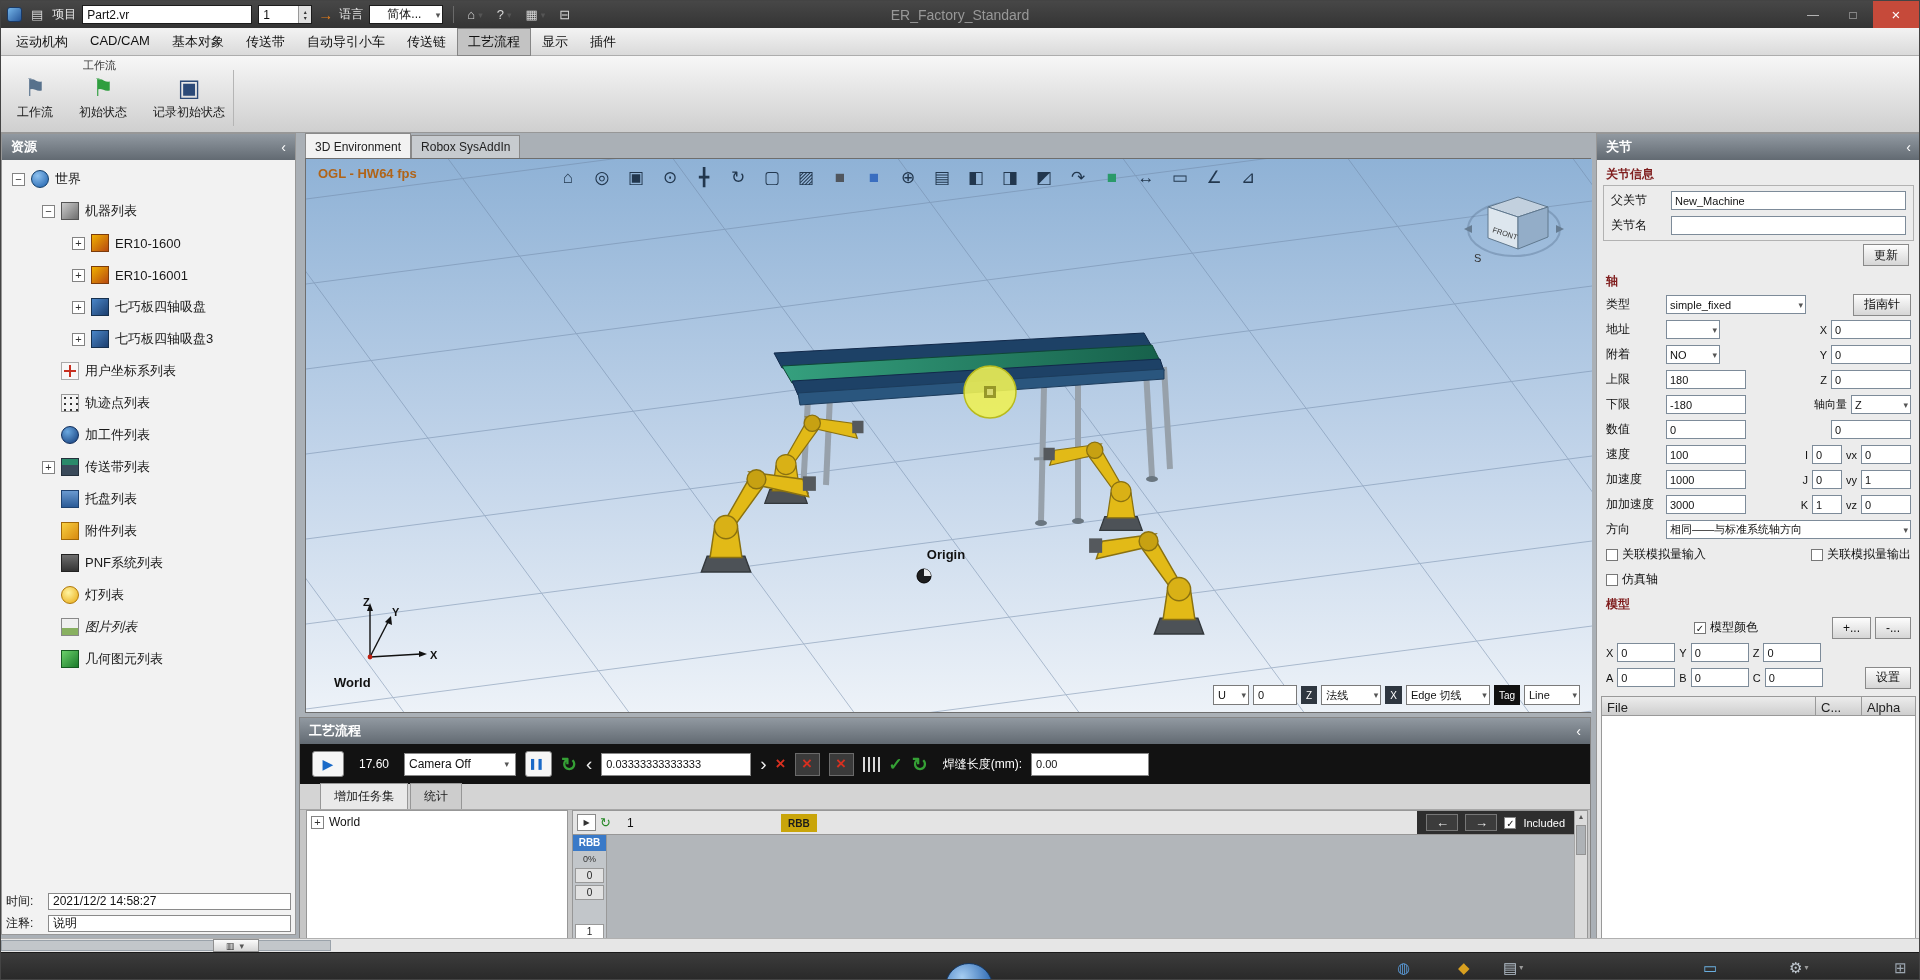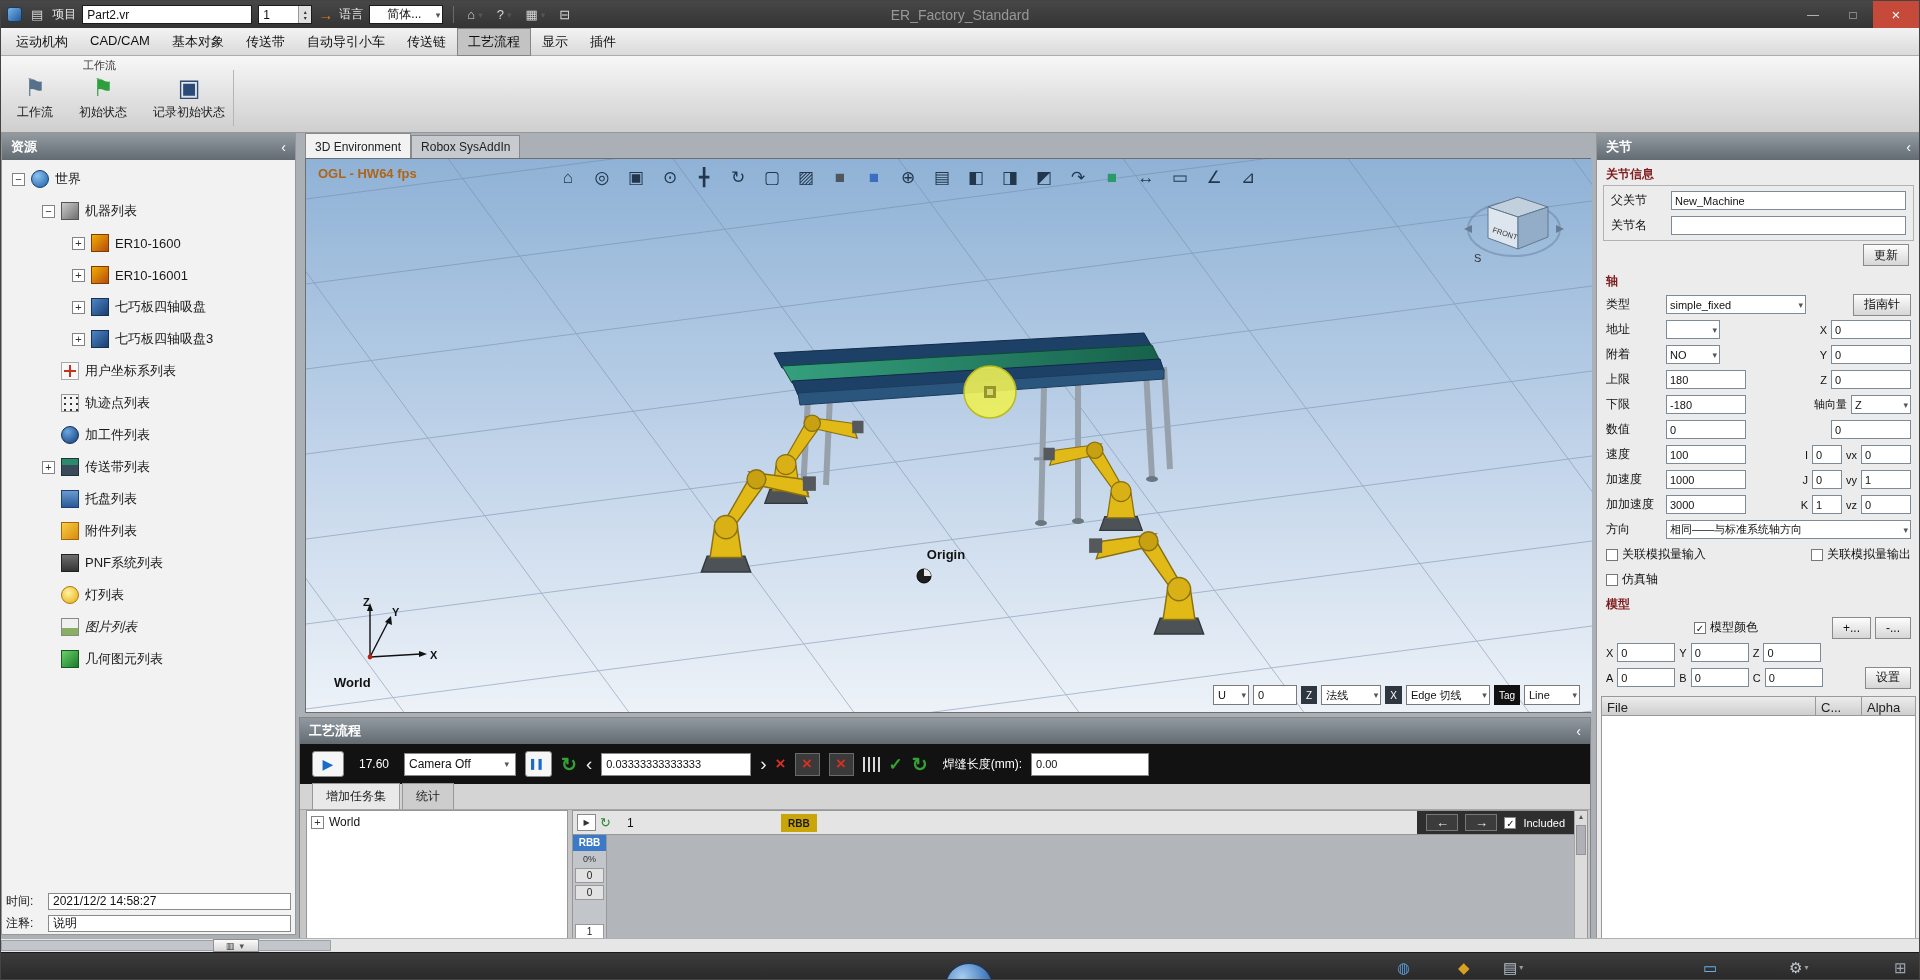--- a/index.html
+++ b/index.html
@@ -97,21 +97,21 @@
   .g-ico{color:#35a035;font-size:19px;font-weight:bold;flex:none;}
   .bracket{color:#eee;font-size:19px;flex:none;}
   .step-field{width:150px;height:23px;background:#fff;border:1px solid #888;font-size:11px;display:flex;align-items:center;padding:0 4px;color:#111;flex:none;}
   .x-ico{color:#d83020;font-size:17px;font-weight:bold;flex:none;}
   .x-boxed{background:#3a3a3a;border:1px solid #6a6a6a;width:25px;height:23px;display:flex;align-items:center;justify-content:center;flex:none;}
   .bars{display:flex;gap:3px;flex:none;}
   .bars i{width:2px;height:15px;background:#d8d8d8;}
   .chk-ico{color:#35a035;font-size:17px;font-weight:bold;flex:none;}
   .weld-label{color:#fff;font-size:12px;margin-left:6px;flex:none;}
   .weld-field{width:118px;height:23px;background:#fff;border:1px solid #888;font-size:11px;display:flex;align-items:center;padding:0 4px;color:#111;flex:none;}
-  .process-tabs{position:absolute;top:66px;left:0;right:0;height:26px;background:#d4d4d4;display:flex;gap:2px;padding-left:12px;align-items:flex-end;border-bottom:1px solid #a6a6a6;}
+  .process-tabs{position:absolute;top:66px;left:0;right:0;height:26px;background:#d4d4d4;display:flex;gap:2px;padding-left:20px;align-items:flex-end;border-bottom:1px solid #a6a6a6;}
   .p-tab{font-size:12px;padding:4px 13px;background:#cdcdcd;border:1px solid #979797;border-bottom:none;color:#1a1a1a;}
   .p-tab.active{background:#e9e9e9;}
   .process-body{position:absolute;top:92px;left:0;right:0;bottom:0;}
   .p-tree{position:absolute;left:6px;top:0;width:262px;bottom:1px;background:#fff;border:1px solid #979797;font-size:12px;padding:4px;}
   .p-tree-row{display:flex;align-items:center;gap:5px;color:#111;}
   .timeline{position:absolute;left:272px;top:0;right:2px;bottom:1px;background:#b2b6ba;border:1px solid #979797;}
   .tl-header{position:relative;height:24px;background:#e4e4e4;border-bottom:1px solid #979797;display:flex;align-items:center;}
   .tl-mini{width:19px;height:17px;border:1px solid #8a8a8a;background:#fff;font-size:8px;color:#333;display:flex;align-items:center;justify-content:center;margin-left:4px;flex:none;}
   .tl-loop{color:#2a8a2a;font-size:13px;margin-left:4px;flex:none;}
   .tl-num{font-size:12px;margin-left:16px;color:#111;flex:none;}

